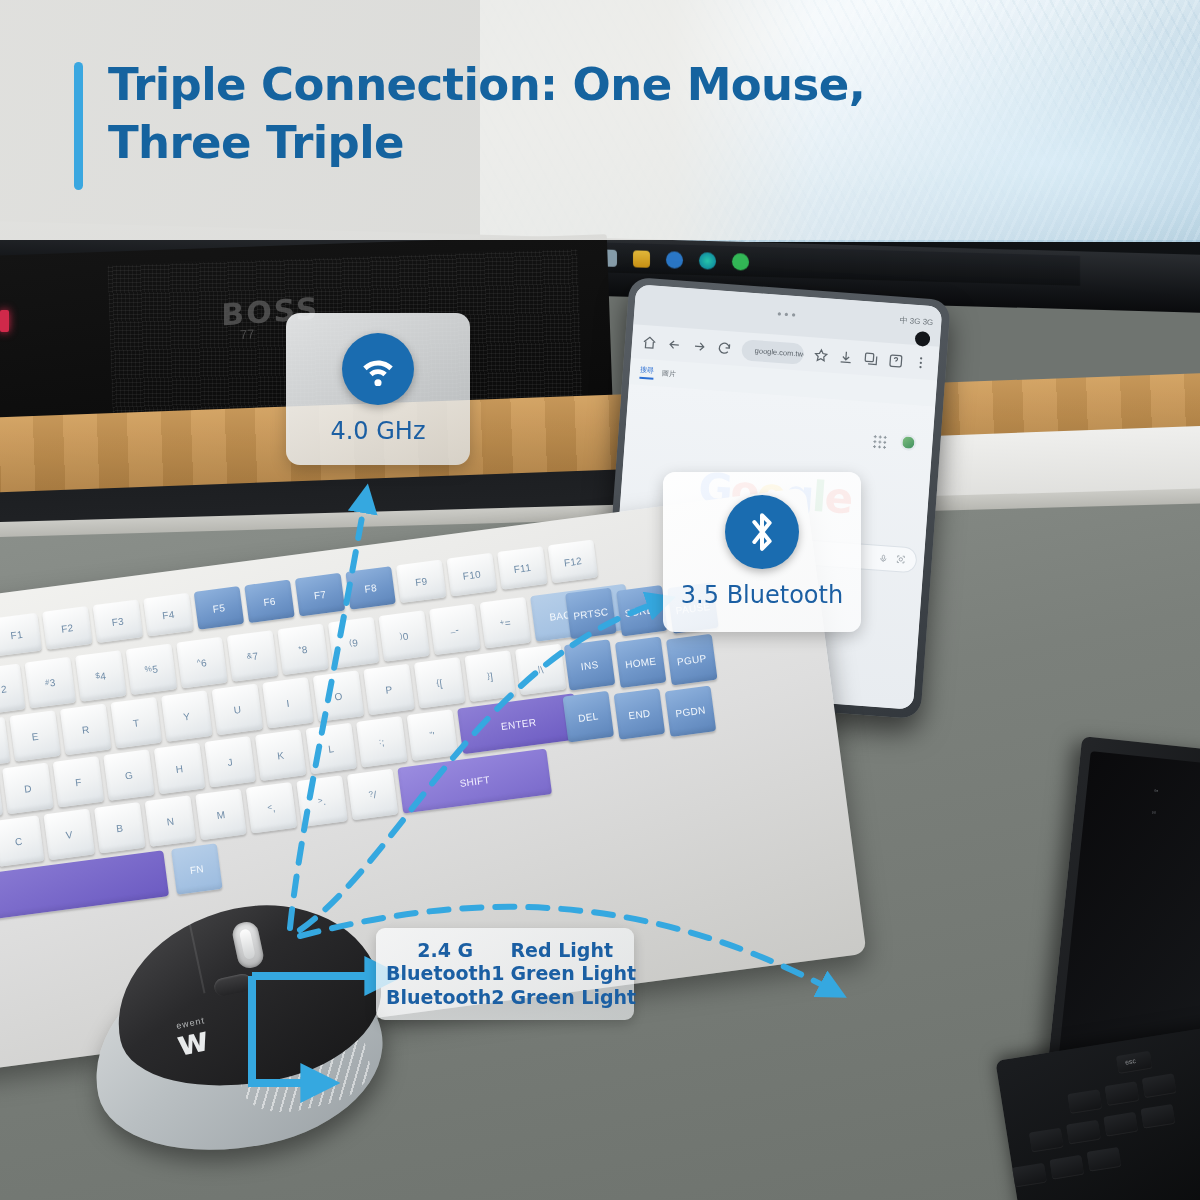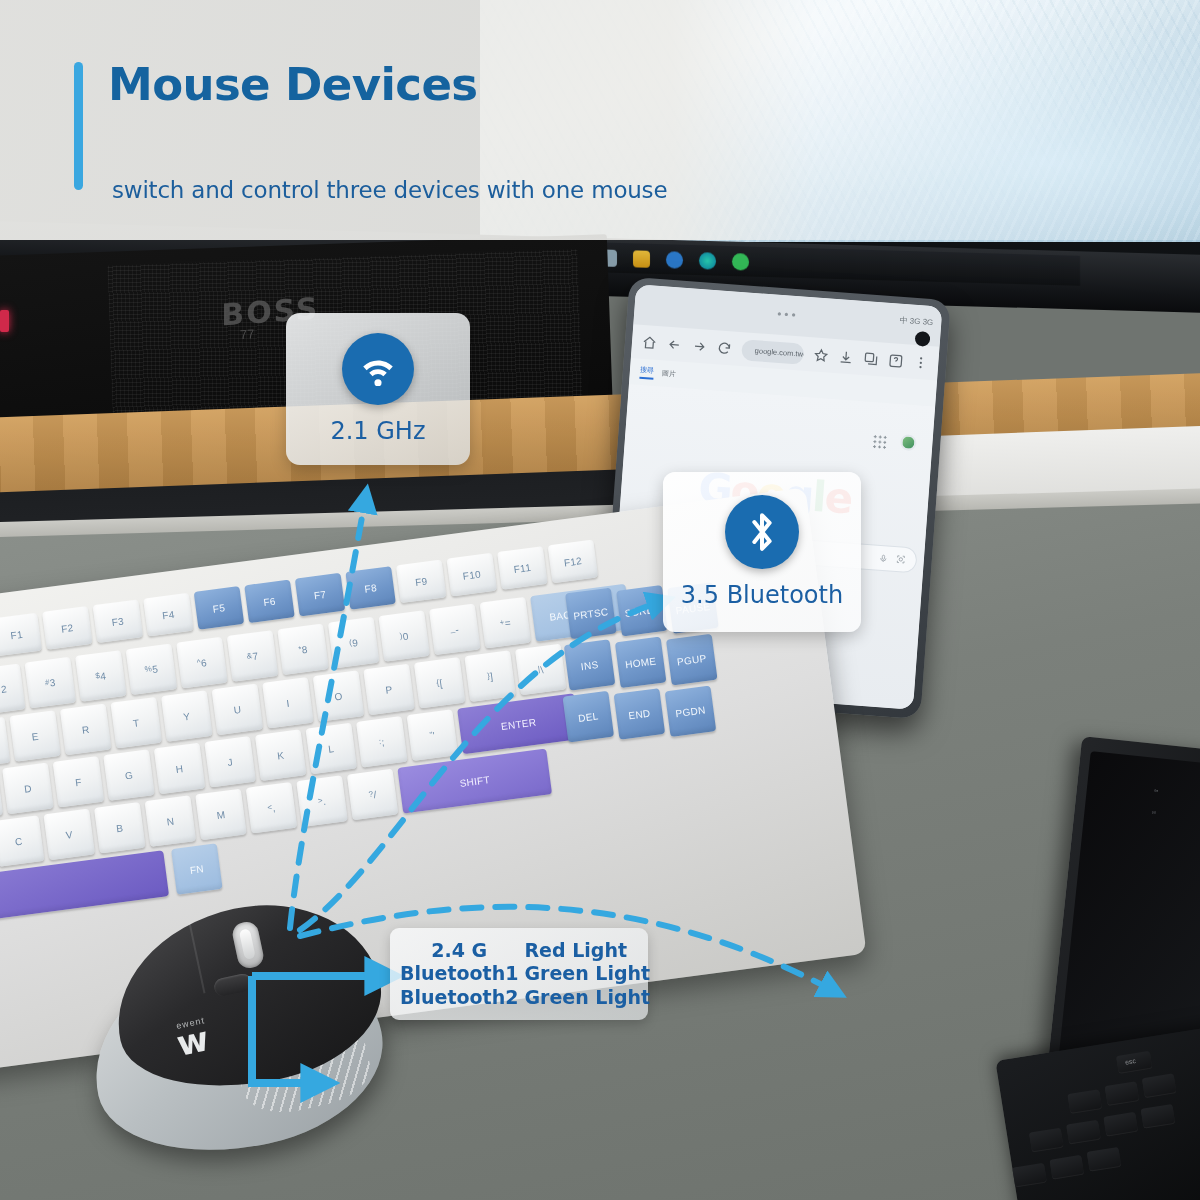--- a/index.html
+++ b/index.html
@@ -291,21 +291,21 @@
   }
   #badge-52 .badge-circle{ width:74px; height:74px; }
   #badge-52 .badge-label{ font-size:24px; margin-top:12px; }
 
   #badge-30{ left:836px; top:1004px; width:196px; height:152px; }
   #badge-30 .badge-circle{ width:74px; height:74px; }
   #badge-30 .badge-label{ font-size:24px; margin-top:12px; }
 
   
   #panel-modes{
-    position:absolute; z-index:45; left:390px; top:928px; width:258px; height:92px;
+    position:absolute; z-index:45; left:376px; top:928px; width:258px; height:92px;
     background:linear-gradient(150deg, rgba(250,251,252,.80), rgba(236,239,241,.66));
     border-radius:9px; padding:4px 10px;
     display:flex; box-shadow:0 4px 12px rgba(0,0,0,.18);
   }
   #panel-modes .col{ display:flex; flex-direction:column; justify-content:center; gap:2px; }
   #panel-modes .col.a{ width:124px; align-items:center; }
   #panel-modes .col.b{ width:124px; align-items:flex-start; padding-left:6px; }
   #panel-modes .cell{ font-size:19px; color:#1b5fa3; font-weight:600; font-family:"DejaVu Sans", sans-serif; line-height:1.12; white-space:nowrap; }
 
   
@@ -718,34 +718,34 @@
     <path d="M300 936 C 440 900, 620 878, 832 990" fill="none" stroke="#35a8e0" stroke-width="6" stroke-dasharray="19 14" marker-end="url(#ah)" stroke-linecap="round"></path>
 
     <path d="M252 976 L 382 976" fill="none" stroke="#35a8e0" stroke-width="8" marker-end="url(#ah)"></path>
 
     <path d="M252 976 L 252 1083 L 318 1083" fill="none" stroke="#35a8e0" stroke-width="8" fill-opacity="0" marker-end="url(#ah)"></path>
   </svg>
 
   <div class="banner">
     <div class="banner-accent"></div>
     <div class="banner-title">
-      <div>Mouse Devices</div>
-    </div>
-    <div class="banner-sub">switch and control three devices with one mouse</div>
+      <div>Triple Connection: One Mouse,</div>
+      <div>Three Triple</div>
+    </div>
   </div>
 
   <div class="badge" id="badge-24">
     <div class="badge-circle">
       <svg width="44" height="34" viewBox="0 0 24 19" fill="#fff">
         <path d="M12 15.2a2 2 0 110 4 2 2 0 010-4z"></path>
         <path d="M12 9.6c1.9 0 3.6.75 4.9 1.95l-1.9 2A4.3 4.3 0 0012 12.3c-1.15 0-2.2.43-3 1.25l-1.9-2A7.1 7.1 0 0112 9.6z"></path>
         <path d="M12 4.8c3.2 0 6.1 1.27 8.25 3.35l-1.9 2A9.4 9.4 0 0012 7.5c-2.5 0-4.77.95-6.35 2.65l-1.9-2A11.85 11.85 0 0112 4.8z"></path>
       </svg>
     </div>
-    <div class="badge-label">2.1 GHz</div>
+    <div class="badge-label">4.0 GHz</div>
   </div>
 
   <div class="badge" id="badge-52">
     <div class="badge-circle">
       <svg width="40" height="46" viewBox="0 0 24 30" fill="none" stroke="#fff" stroke-width="2.6" stroke-linejoin="round" stroke-linecap="round">
         <path d="M7 8.5L17 21 12 26V4l5 5L7 21.5"></path>
       </svg>
     </div>
     <div class="badge-label">3.5 Bluetooth</div>
   </div>

